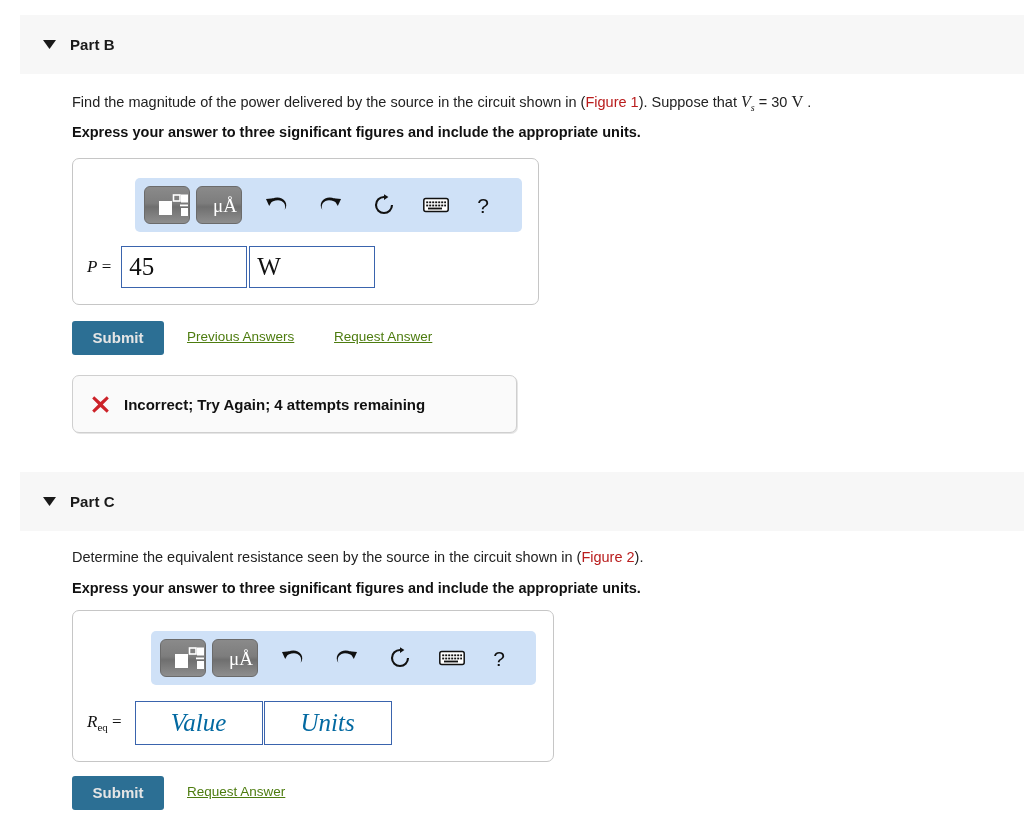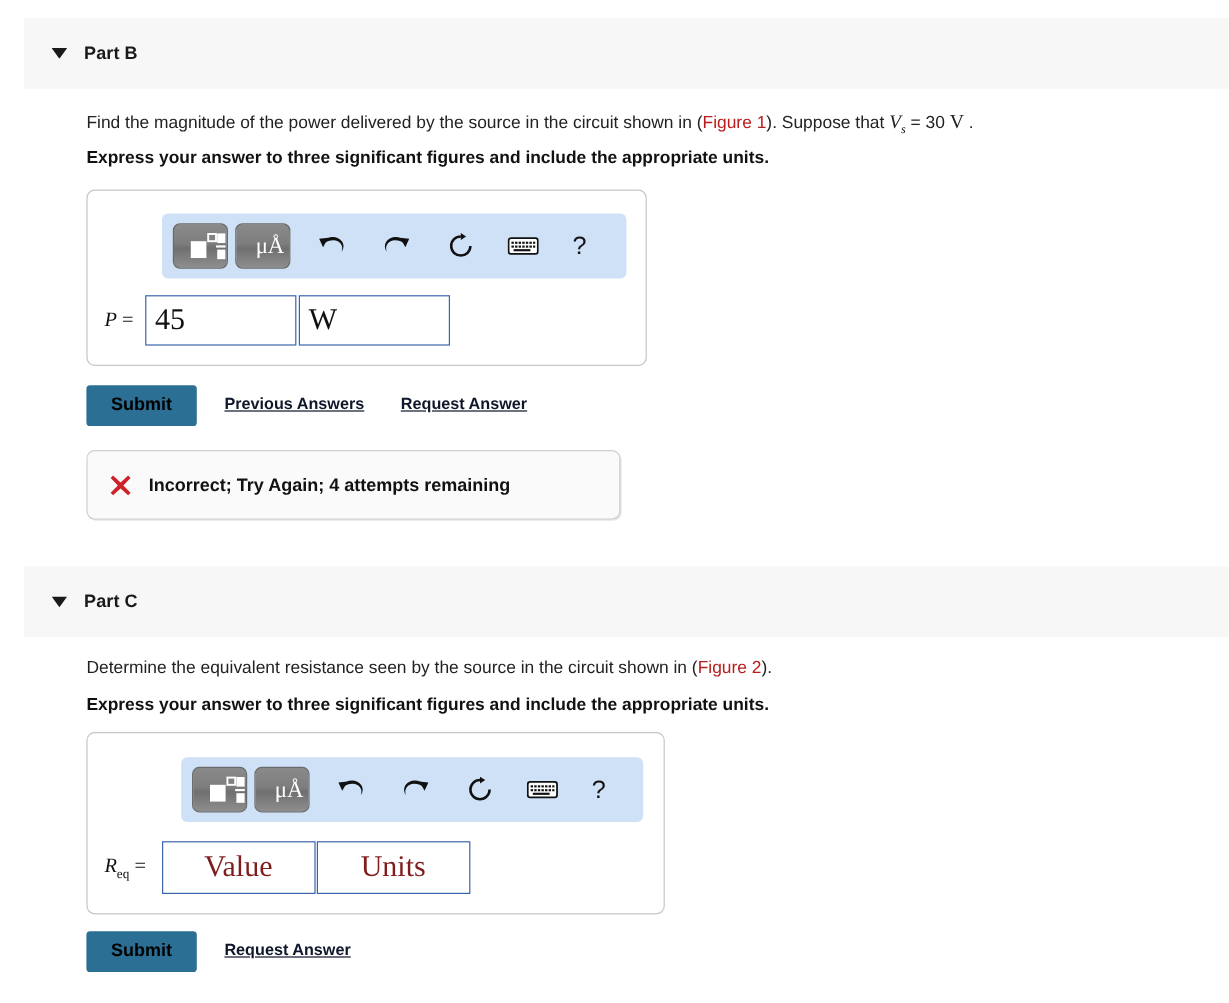--- a/index.html
+++ b/index.html
@@ -146,43 +146,44 @@
     display: flex;
     align-items: center;
     font-family: "Liberation Serif", serif;
     font-size: 25px;
     color: #111;
     padding-left: 7px;
     cursor: text;
     overflow: hidden;
   }
   .mq-input.placeholder {
-    color: #7f1d1d;
+    color: #0369a1;
+    font-style: italic;
     justify-content: center;
     padding-left: 0;
   }
 
   
   .submit-btn {
     position: absolute;
     background: #2c6f94;
-    color: #000000;
+    color: #e5e5e5;
     border: none;
     border-radius: 3px;
     font-family: "Liberation Sans", sans-serif;
     font-size: 15px;
     font-weight: bold;
     cursor: pointer;
     padding: 0;
   }
   .answer-link {
     position: absolute;
-    color: #0f172a;
+    color: #4d7c0f;
     font-size: 13.5px;
-    font-weight: bold;
+    font-weight: normal;
     text-decoration: underline;
     cursor: pointer;
     white-space: nowrap;
   }
 
   
   .feedback {
     position: absolute;
     border: 1px solid #cfcfcf;
     border-radius: 7px;

